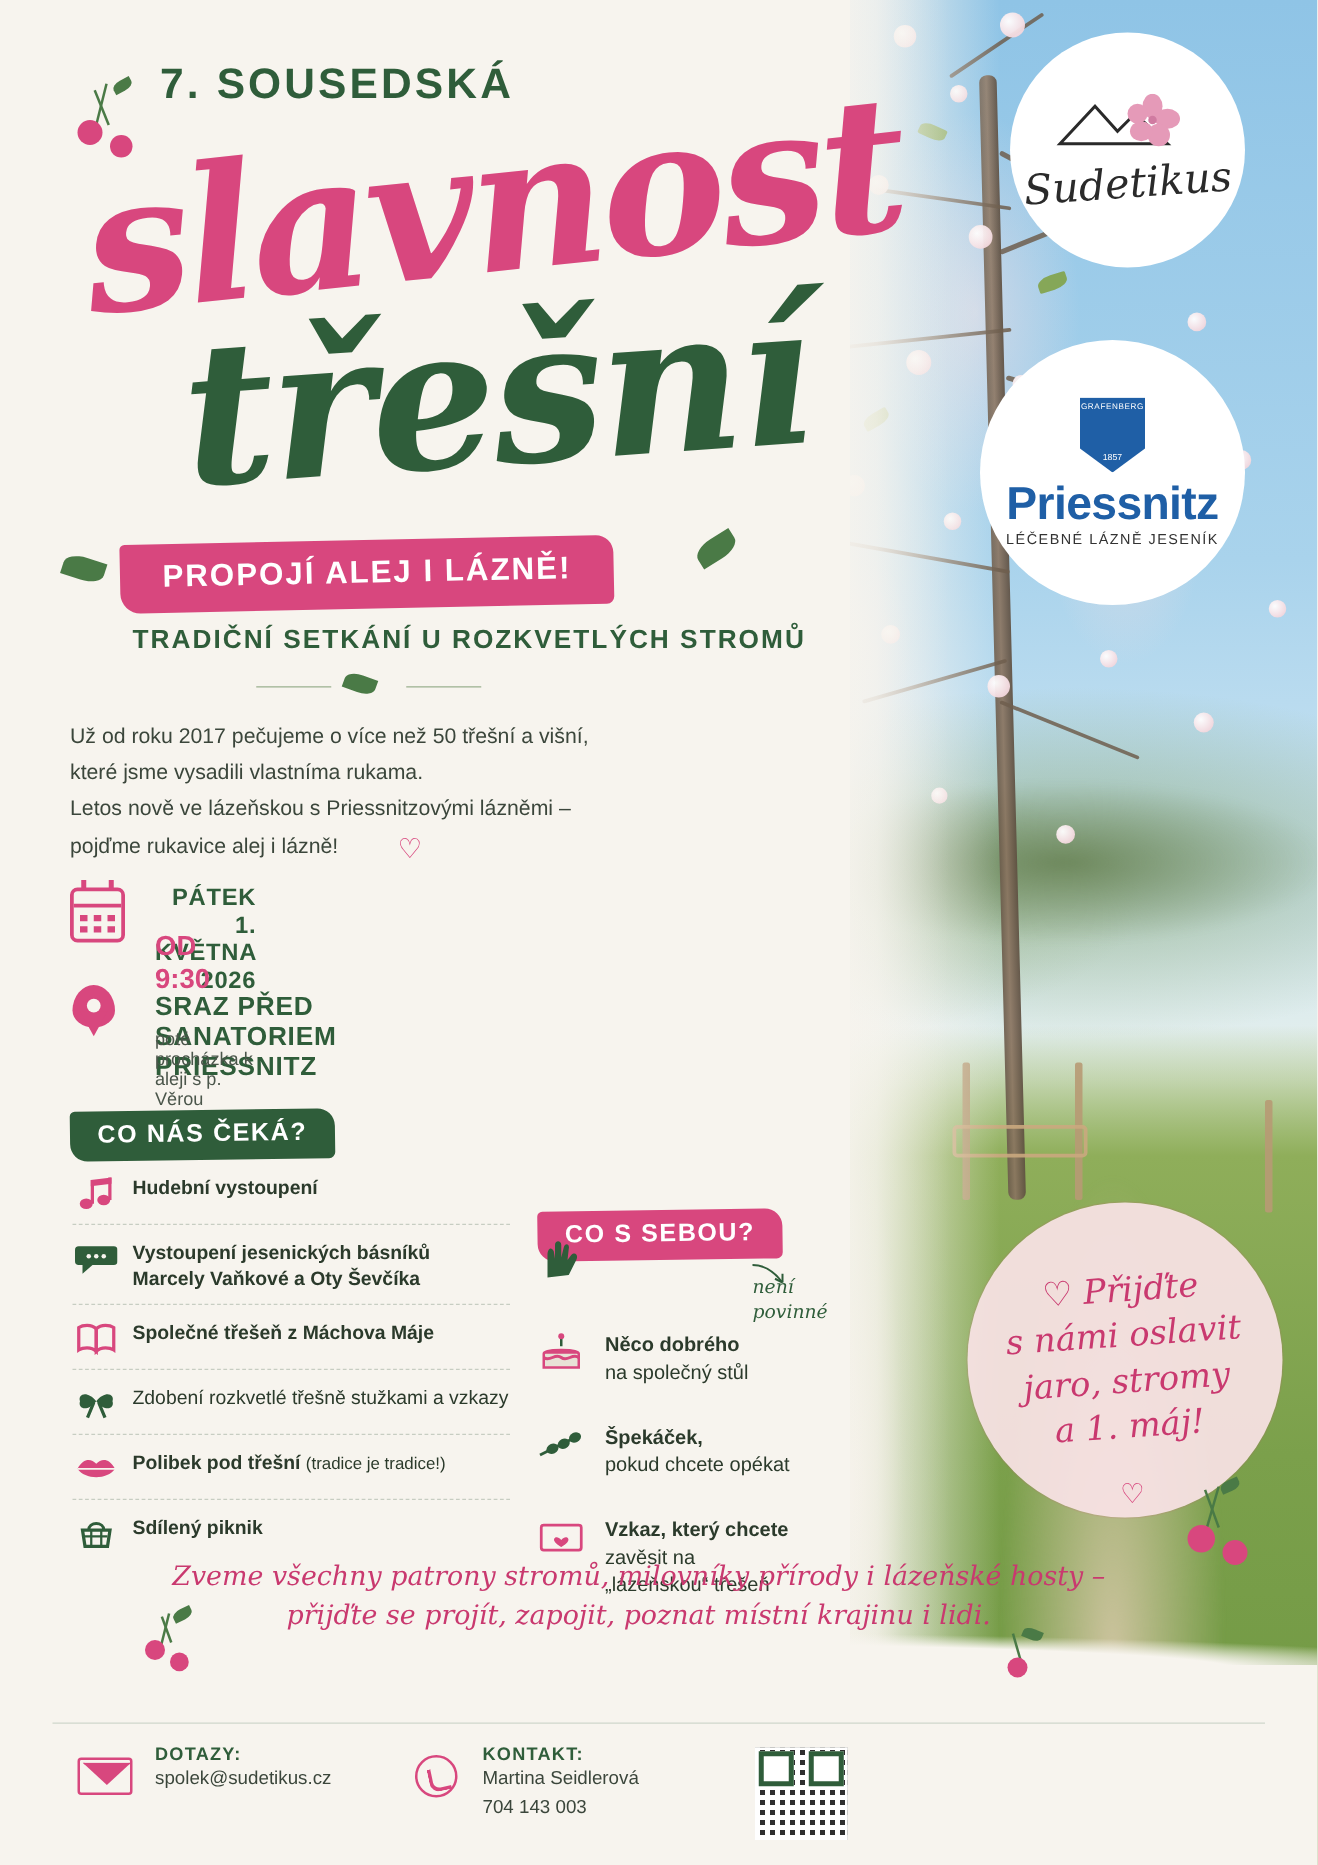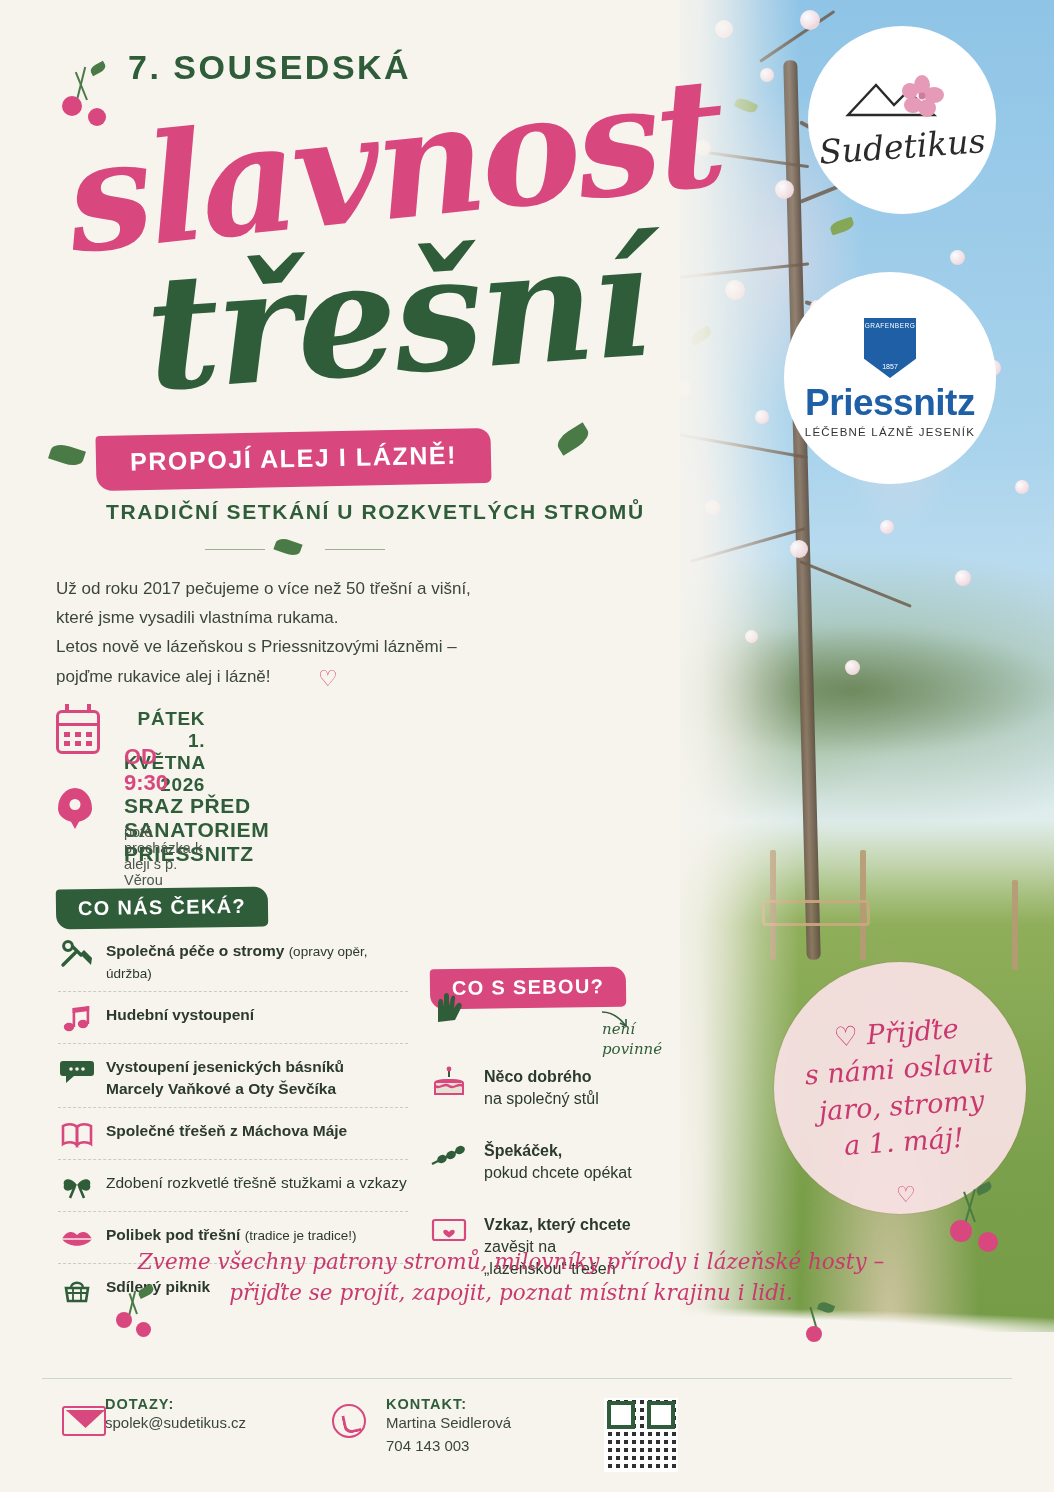--- a/index.html
+++ b/index.html
@@ -511,30 +511,20 @@
     <div class="place-txt">SRAZ PŘED SANATORIEM PRIESSNITZ</div>
     <div class="place-sub">poté procházka k aleji s p. Věrou Regnerovou</div>
   </div>
 
   <div class="h-expect">
     <span class="pill">CO NÁS ČEKÁ?</span>
   </div>
 
   <div class="col-left">
 
-    <div class="li dashed">
-      <div class="ico">
-        <svg width="34" height="30" viewBox="0 0 34 30">
-          <path d="M3 25 L17 11 M13 7 L21 15" stroke="#2f5d3a" stroke-width="3.4" fill="none" stroke-linecap="round"></path>
-          <circle cx="8" cy="6" r="4.4" fill="none" stroke="#2f5d3a" stroke-width="3"></circle>
-          <path d="M31 25 L20 14 L24 10 L32 18 Z" fill="#2f5d3a"></path>
-        </svg>
-      </div>
-      <div class="txt"><b>Společná péče o stromy</b> <span class="light">(opravy opěr, údržba)</span></div>
-    </div>
 
     <div class="li dashed">
       <div class="ico">
         <svg width="32" height="30" viewBox="0 0 32 30">
           <g fill="#d8477e">
             <ellipse cx="8" cy="23" rx="5.2" ry="4.2"></ellipse>
             <rect x="11.6" y="4" width="2.6" height="19"></rect>
             <ellipse cx="22" cy="20" rx="5.2" ry="4.2"></ellipse>
             <rect x="25.6" y="2" width="2.6" height="18"></rect>
             <path d="M11.6 4 L28.2 2 L28.2 7 L11.6 9 Z"></path>
@@ -709,21 +699,21 @@
     <div class="stem" style="left:24px;top:0;height:24px;transform:rotate(-16deg);"></div>
     <div class="leafy" style="left:26px;top:-3px;transform:rotate(22deg);"></div>
     <div class="berry" style="left:14px;top:20px;width:16px;height:16px;"></div>
   </div>
 
   <div class="footer-line"></div>
   <div class="footer">
 
     <div class="f-col" style="left:20px;top:0;width:250px;">
       <div class="env"></div>
-      <div style="margin-left:43px;">
+      <div style="margin-left:62px;">
         <div class="f-label">DOTAZY:</div>
         <div class="f-val">spolek@sudetikus.cz</div>
       </div>
     </div>
 
     <div class="f-col" style="left:290px;top:0;width:250px;">
       <div class="phone"></div>
       <div style="margin-left:54px;">
         <div class="f-label">KONTAKT:</div>
         <div class="f-val">Martina Seidlerová</div>

